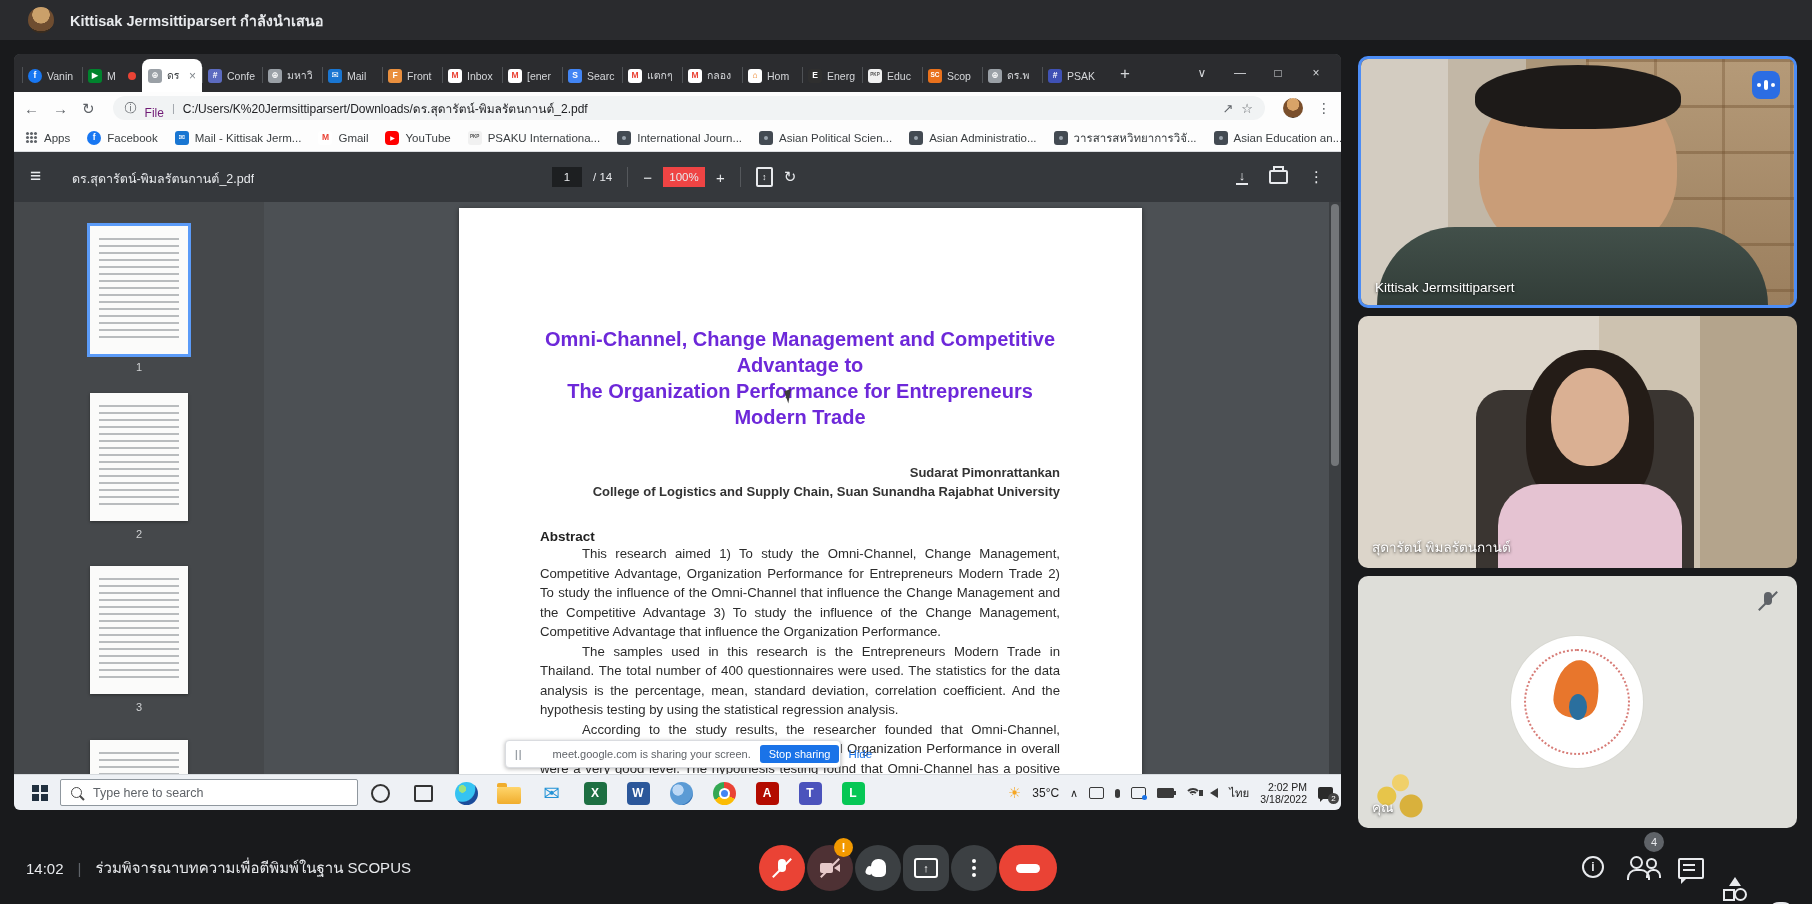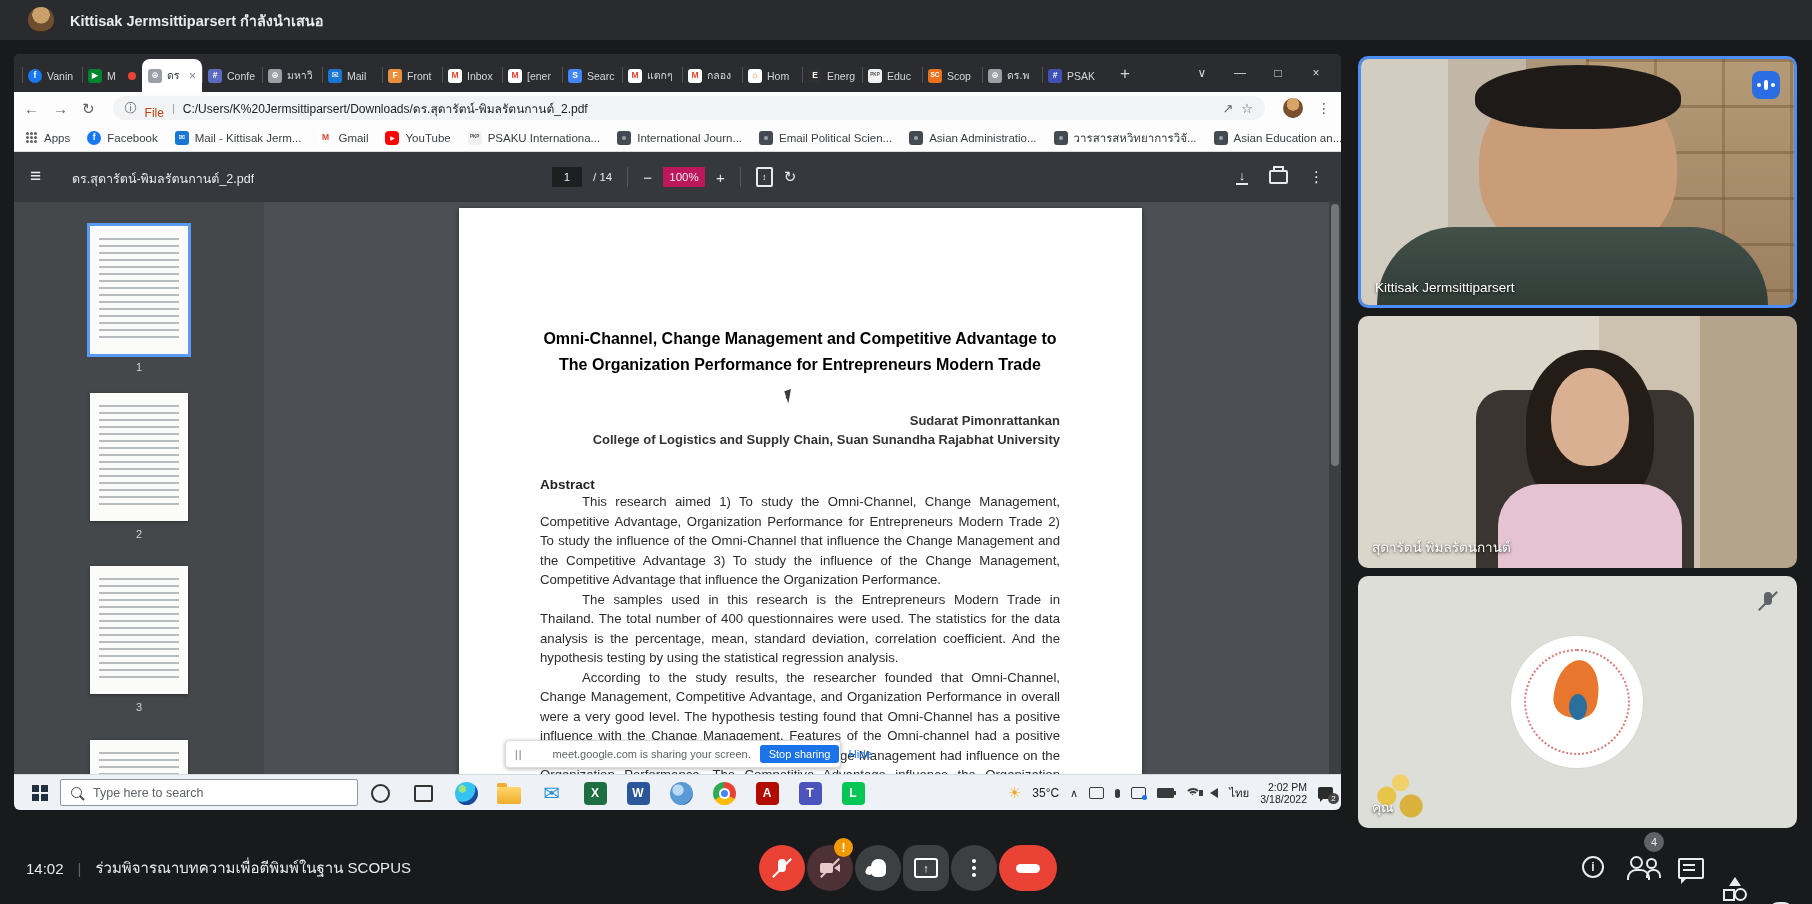--- a/index.html
+++ b/index.html
@@ -27,21 +27,21 @@
   .tclose{display:none;font-size:12px;color:#80868b;flex:0 0 auto;}
   .tclose.show{display:block;}
   .newtab{position:absolute;left:1098px;top:7px;width:26px;height:26px;display:flex;align-items:center;justify-content:center;color:#d5d7da;font-size:17px;border-radius:50%;}
   .winctl{position:absolute;right:6px;top:0;height:38px;display:flex;align-items:center;gap:0;color:#d5d7da;}
   .winctl span{width:38px;text-align:center;font-size:12px;}
   
   .toolbar{position:absolute;left:0;top:38px;width:100%;height:32px;background:#fdfdfd;display:flex;align-items:center;padding:0 10px;box-sizing:border-box;gap:14px;}
   .navg{color:#5f6368;font-size:15px;line-height:1;}
   .omnibox{flex:1;height:24px;background:#f1f3f4;border-radius:13px;display:flex;align-items:center;gap:8px;padding:0 12px;margin:0 4px;overflow:hidden;}
   .omni-info{color:#5f6368;font-size:12px;}
-  .omni-prefix{color:#c2410c;font-size:12px;margin-top:9px;}
+  .omni-prefix{color:#701a75;font-size:12px;margin-top:9px;}
   .omni-sep{color:#9aa0a6;font-size:11px;}
   .omni-url{color:#202124;font-size:12px;white-space:nowrap;overflow:hidden;flex:1;}
   .omni-ic{color:#5f6368;font-size:13px;}
   .tb-avatar{width:20px;height:20px;border-radius:50%;background:radial-gradient(circle at 50% 32%,#d8a368 0 36%,#7a4f2c 38% 75%,#462f1b 77%);}
   .tb-dots{color:#5f6368;font-size:14px;}
   
   .bookmarks{position:absolute;left:0;top:70px;width:100%;height:28px;background:#fdfdfd;border-bottom:1px solid #dadce0;display:flex;align-items:center;gap:17px;padding:0 12px;box-sizing:border-box;}
   .bmitem{display:flex;align-items:center;gap:6px;color:#3c4043;font-size:11.5px;white-space:nowrap;}
   .apps-grid{width:12px;height:12px;display:grid;grid-template-columns:3px 3px 3px;grid-auto-rows:3px;gap:1px;}
   .apps-grid i{background:#5f6368;border-radius:50%;}
@@ -54,37 +54,37 @@
   .fv-j::after{content:"";width:4px;height:4px;background:#9aa3ad;border-radius:50%;}
   
   .pdfbar{position:absolute;left:0;top:98px;width:100%;height:50px;background:#35383c;color:#e8eaed;}
   .pdf-menu{position:absolute;left:16px;top:13px;font-size:19px;color:#e8eaed;}
   .pdf-name{position:absolute;left:58px;top:17px;font-size:12.5px;max-width:330px;overflow:hidden;white-space:nowrap;}
   .pdf-center{position:absolute;left:538px;top:0;height:50px;display:flex;align-items:center;gap:11px;}
   .pgbox{min-width:24px;height:20px;background:#1d1f21;display:flex;align-items:center;justify-content:center;font-size:11.5px;padding:0 3px;}
   .pgtotal{font-size:11.5px;color:#e8eaed;}
   .vsep{width:1px;height:20px;background:#55585c;margin:0 4px;}
   .zchar{font-size:15px;}
-  .zoombox{min-width:42px;height:20px;background:#be185d;display:flex;align-items:center;justify-content:center;font-size:11.5px;}
+  .zoombox{min-width:42px;height:20px;background:#ef4444;display:flex;align-items:center;justify-content:center;font-size:11.5px;}
   .i-fit{width:13px;height:16px;border:2px solid #e8eaed;border-radius:2px;display:flex;align-items:center;justify-content:center;font-size:9px;color:#e8eaed;}
   .pdf-right{position:absolute;right:17px;top:0;height:50px;display:flex;align-items:center;gap:21px;}
   .i-dl{display:flex;flex-direction:column;align-items:center;gap:1px;font-size:13px;line-height:1;}
   .i-dl::after{content:"";width:12px;height:2px;background:#e8eaed;}
   .i-print{width:15px;height:10px;border:2px solid #e8eaed;border-radius:2px;position:relative;}
   .i-print::before{content:"";position:absolute;left:2px;top:-6px;width:7px;height:4px;border:2px solid #e8eaed;border-bottom:none;}
   
   .pdfarea{position:absolute;left:0;top:148px;width:100%;height:572px;background:#4c5054;overflow:hidden;}
   .thumbpane{position:absolute;left:0;top:0;width:250px;height:100%;background:#45484b;}
   .thumb{position:absolute;left:76px;width:98px;}
   .thumb-page{width:98px;height:128px;background:#fbfbfa;box-sizing:border-box;padding:12px 9px;box-shadow:0 1px 3px rgba(0,0,0,.4);}
   .thumb.sel .thumb-page{outline:3px solid #5b9bf8;}
   .mini{height:100%;background:repeating-linear-gradient(180deg,#b9bcbe 0 2px,transparent 2px 7px);}
   .thumb-num{margin-top:7px;text-align:center;color:#cfd1d3;font-size:11px;}
   .page{position:absolute;left:445px;top:6px;width:683px;height:600px;background:#fff;box-shadow:0 1px 5px rgba(0,0,0,.45);box-sizing:border-box;padding:118px 82px 0 81px;color:#1f1f1f;}
-  .doc-title{font-size:16px;font-weight:bold;text-align:center;line-height:26px;color:#000000;}
+  .doc-title{font-size:20px;font-weight:bold;text-align:center;line-height:26px;color:#6d28d9;}
   .doc-authors{margin-top:34px;text-align:right;font-size:13px;font-weight:bold;line-height:18.5px;color:#333;}
   .doc-abs-h{margin-top:28px;font-size:13.5px;font-weight:bold;color:#222;}
   .doc-p{margin:0;font-size:13.2px;line-height:19.5px;text-align:justify;text-indent:42px;color:#2c2c2c;}
   .doc-p+.doc-p{margin-top:0;}
   .cursor{position:absolute;left:327px;top:181px;width:0;height:0;border-left:7px solid #3c3c3c;border-right:5px solid transparent;border-bottom:13px solid transparent;transform:rotate(-18deg);}
   .cursor::after{content:"";position:absolute;left:-6px;top:1px;width:2px;height:7px;background:#3c3c3c;transform:rotate(35deg);}
   .scrollbar{position:absolute;right:0;top:0;width:12px;height:100%;background:#3c3f42;}
   .scrollthumb{position:absolute;left:2px;top:2px;width:8px;height:262px;background:#737679;border-radius:4px;}
   
   .sharebar{position:absolute;left:491px;top:686px;width:336px;height:28px;background:#fff;border:1px solid #dadce0;border-radius:4px;display:flex;align-items:center;gap:9px;padding:0 9px;box-sizing:border-box;z-index:6;box-shadow:0 1px 4px rgba(0,0,0,.3);}
@@ -395,21 +395,21 @@
           <span>PSAKU Internationa...</span>
         </div>
 
         <div class="bmitem">
           <span class="fav fv-j"></span>
           <span>International Journ...</span>
         </div>
 
         <div class="bmitem">
           <span class="fav fv-j"></span>
-          <span>Email Political Scien...</span>
+          <span>Asian Political Scien...</span>
         </div>
 
         <div class="bmitem">
           <span class="fav fv-j"></span>
           <span>Asian Administratio...</span>
         </div>
 
         <div class="bmitem">
           <span class="fav fv-j"></span>
           <span>วารสารสหวิทยาการวิจั...</span>

